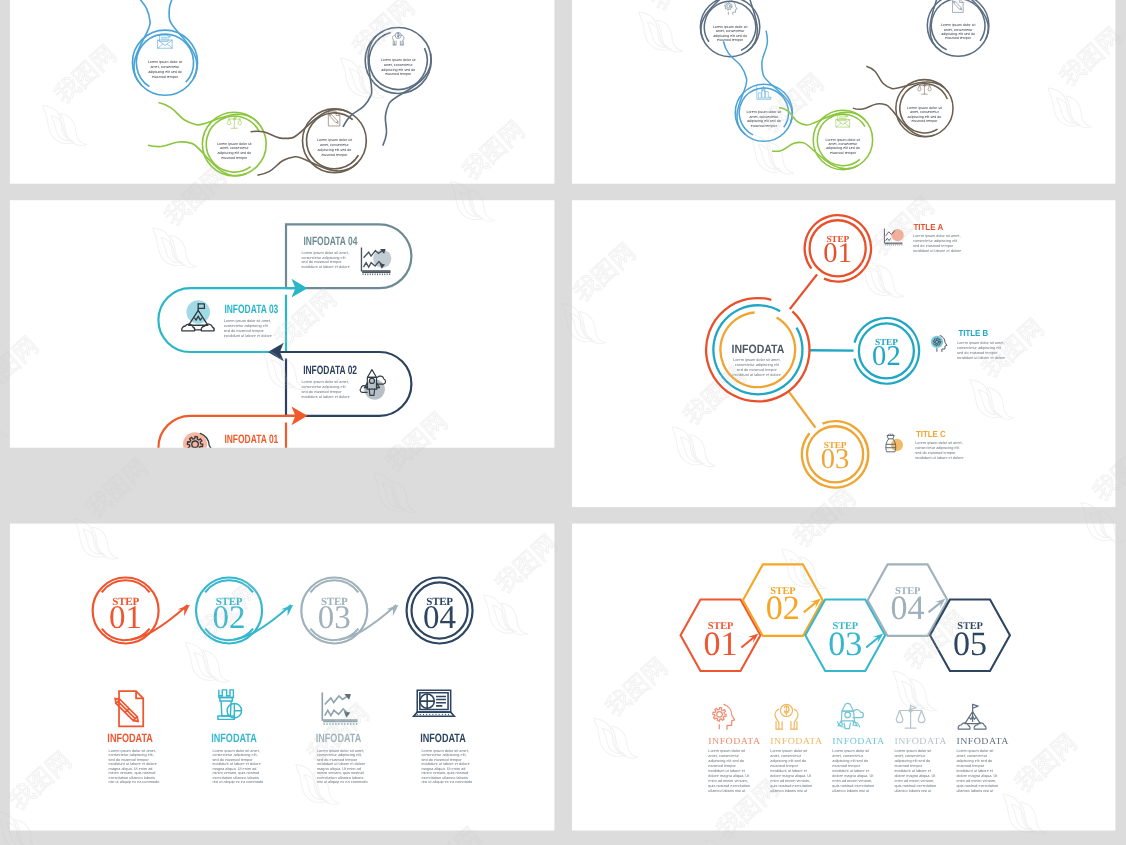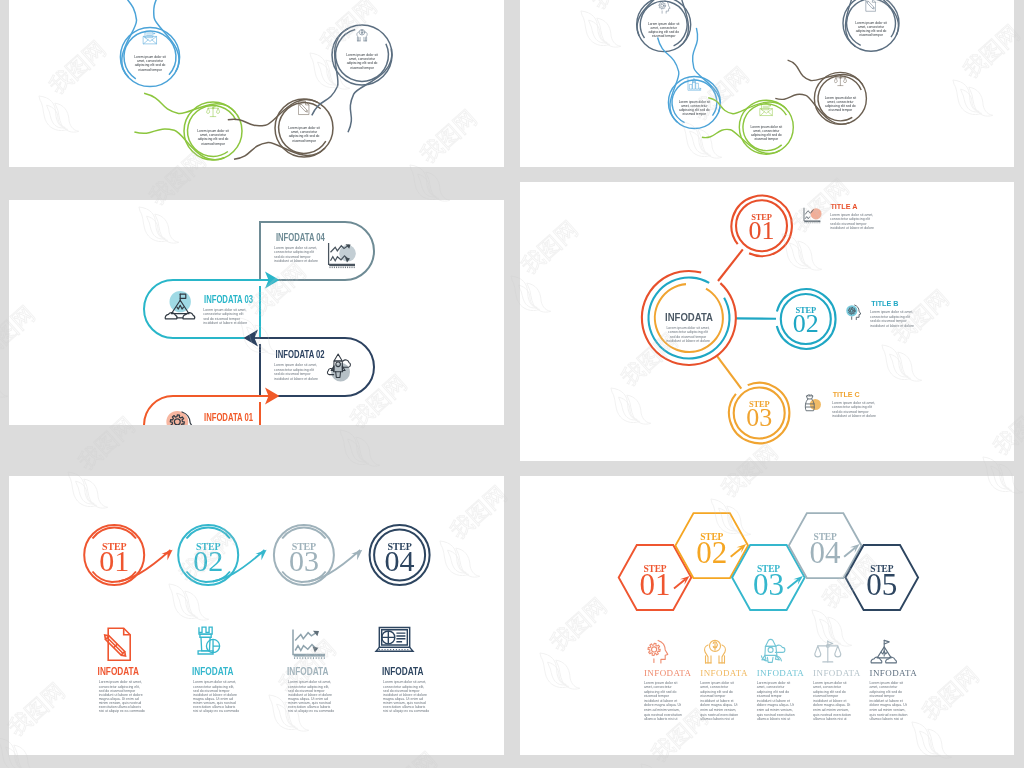--- a/index.html
+++ b/index.html
@@ -1,21 +1,21 @@
 <!DOCTYPE html>
 <html><head>
 <meta charset="utf-8">
 <style>
   html,body{margin:0;padding:0;}
   body{width:1024px;height:768px;background:#dcdcdc;font-family:"Liberation Sans",sans-serif;overflow:hidden;}
   .grid{position:absolute;left:9px;top:-112px;width:1005px;}
   .panel{position:absolute;background:#fff;overflow:hidden;}
   .p1{left:0;top:0;width:495px;height:279px;}
   .p2{left:511px;top:0;width:494px;height:279px;}
-  .p3{left:0;top:294px;width:495px;height:225px;margin-top:18px;}
+  .p3{left:0;top:294px;width:495px;height:225px;}
   .p4{left:511px;top:294px;width:494px;height:279px;}
   .p5{left:0;top:588px;width:495px;height:279px;}
   .p6{left:511px;top:588px;width:494px;height:279px;}
   svg{display:block;}
   .watermark{position:absolute;left:0;top:0;width:1024px;height:768px;pointer-events:none;opacity:0.25;}
   .wm-text{font-family:"DejaVu Sans",sans-serif;font-size:22px;font-weight:normal;fill:none;stroke:#c9c9c9;stroke-width:0.9;}
   .wm-flame{fill:none;stroke:#c9c9c9;stroke-width:0.9;}
   .inf-title{font-family:"Liberation Sans",sans-serif;font-weight:bold;font-size:11px;}
   .body text{font-family:"Liberation Sans",sans-serif;font-size:3.5px;fill:#6a737c;}
   .p1 .body text, .p2 .body text{font-size:3.3px;fill:#2f353b;}

